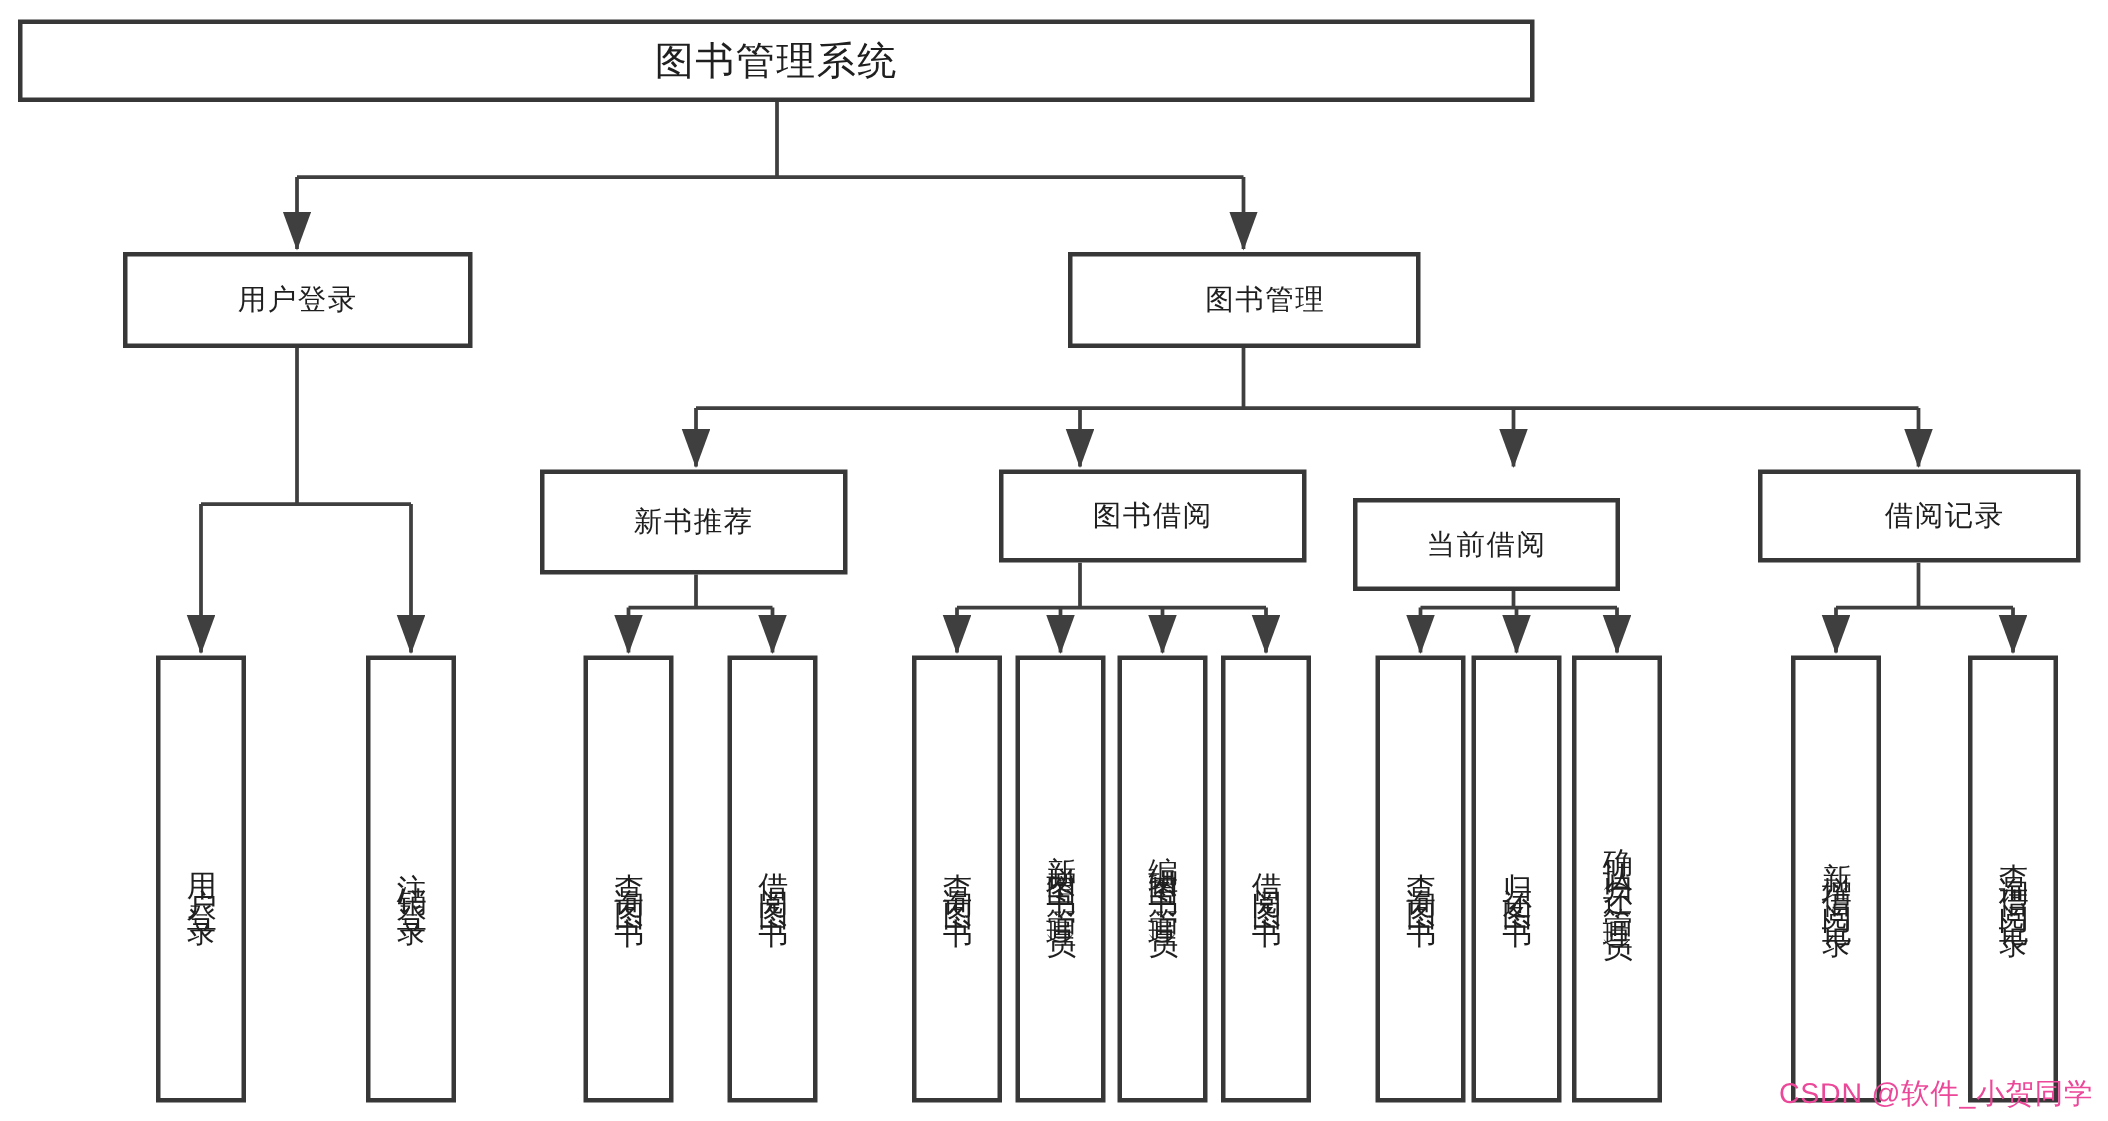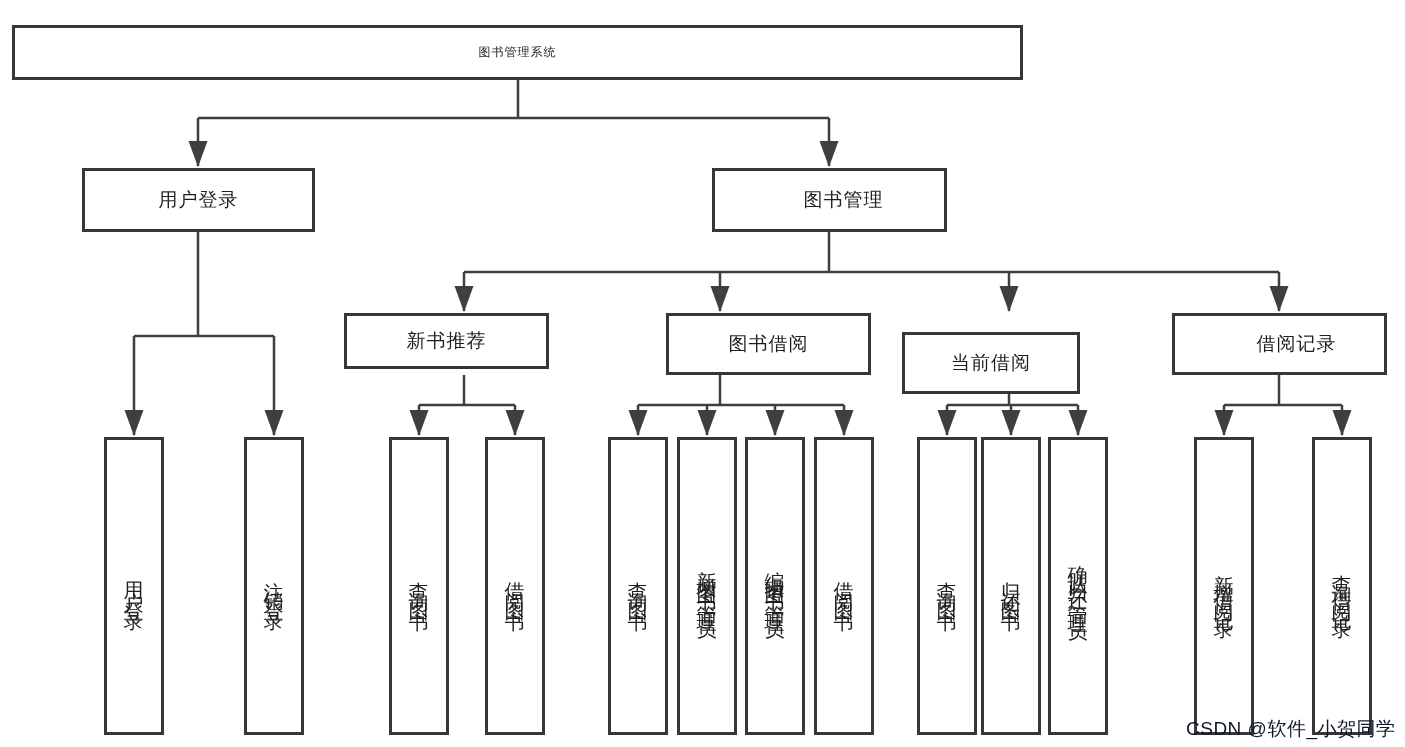--- a/index.html
+++ b/index.html
@@ -43,21 +43,21 @@
     letter-spacing: 10px;
     font-size: 20px;
     line-height: 1;
   }
   .watermark {
     position: absolute;
     left: 1186px;
     top: 716px;
     z-index: 3;
     font-size: 19px;
-    color: #0f172a;
+    color: #ec4899;
     letter-spacing: 0.5px;
     white-space: nowrap;
   }
 </style>
 </head>
 <body>
 
 <div id="stage">
 
   <svg id="wires" viewBox="0 0 1405 747" xmlns="http://www.w3.org/2000/svg">
@@ -103,32 +103,32 @@
       <path d="M1011,405 L1011,435" marker-end="url(#arr)"></path>
       <path d="M1078,405 L1078,435" marker-end="url(#arr)"></path>
 
       <path d="M1279,375 L1279,405"></path>
       <path d="M1224,405 L1342,405"></path>
       <path d="M1224,405 L1224,435" marker-end="url(#arr)"></path>
       <path d="M1342,405 L1342,435" marker-end="url(#arr)"></path>
     </g>
   </svg>
 
-  <div class="node hbox" style="left:12px; top:13px; width:1011px; height:55px; font-size:12px;margin-top:12px;">
+  <div class="node hbox" style="left:12px; top:13px; width:1011px; height:55px; font-size:26px;">
     <span>图书管理系统</span>
   </div>
 
   <div class="node hbox" style="left:82px; top:168px; width:233px;">
     <span>用户登录</span>
   </div>
   <div class="node hbox" style="left:712px; top:168px; width:235px;padding-left:28px;">
     <span>图书管理</span>
   </div>
 
-  <div class="node" style="left:344px; top:313px; width:205px; height:56px;">
+  <div class="node" style="left:360px; top:313px; width:205px; height:70px;">
     <span>新书推荐</span>
   </div>
   <div class="node" style="left:618px; top:313px; width:205px; height:62px;margin-left:48px;">
     <span>图书借阅</span>
   </div>
   <div class="node" style="left:902px; top:332px; width:178px; height:62px;">
     <span>当前借阅</span>
   </div>
   <div class="node" style="left:1172px; top:313px; width:215px; height:62px;padding-left:34px;">
     <span>借阅记录</span>

